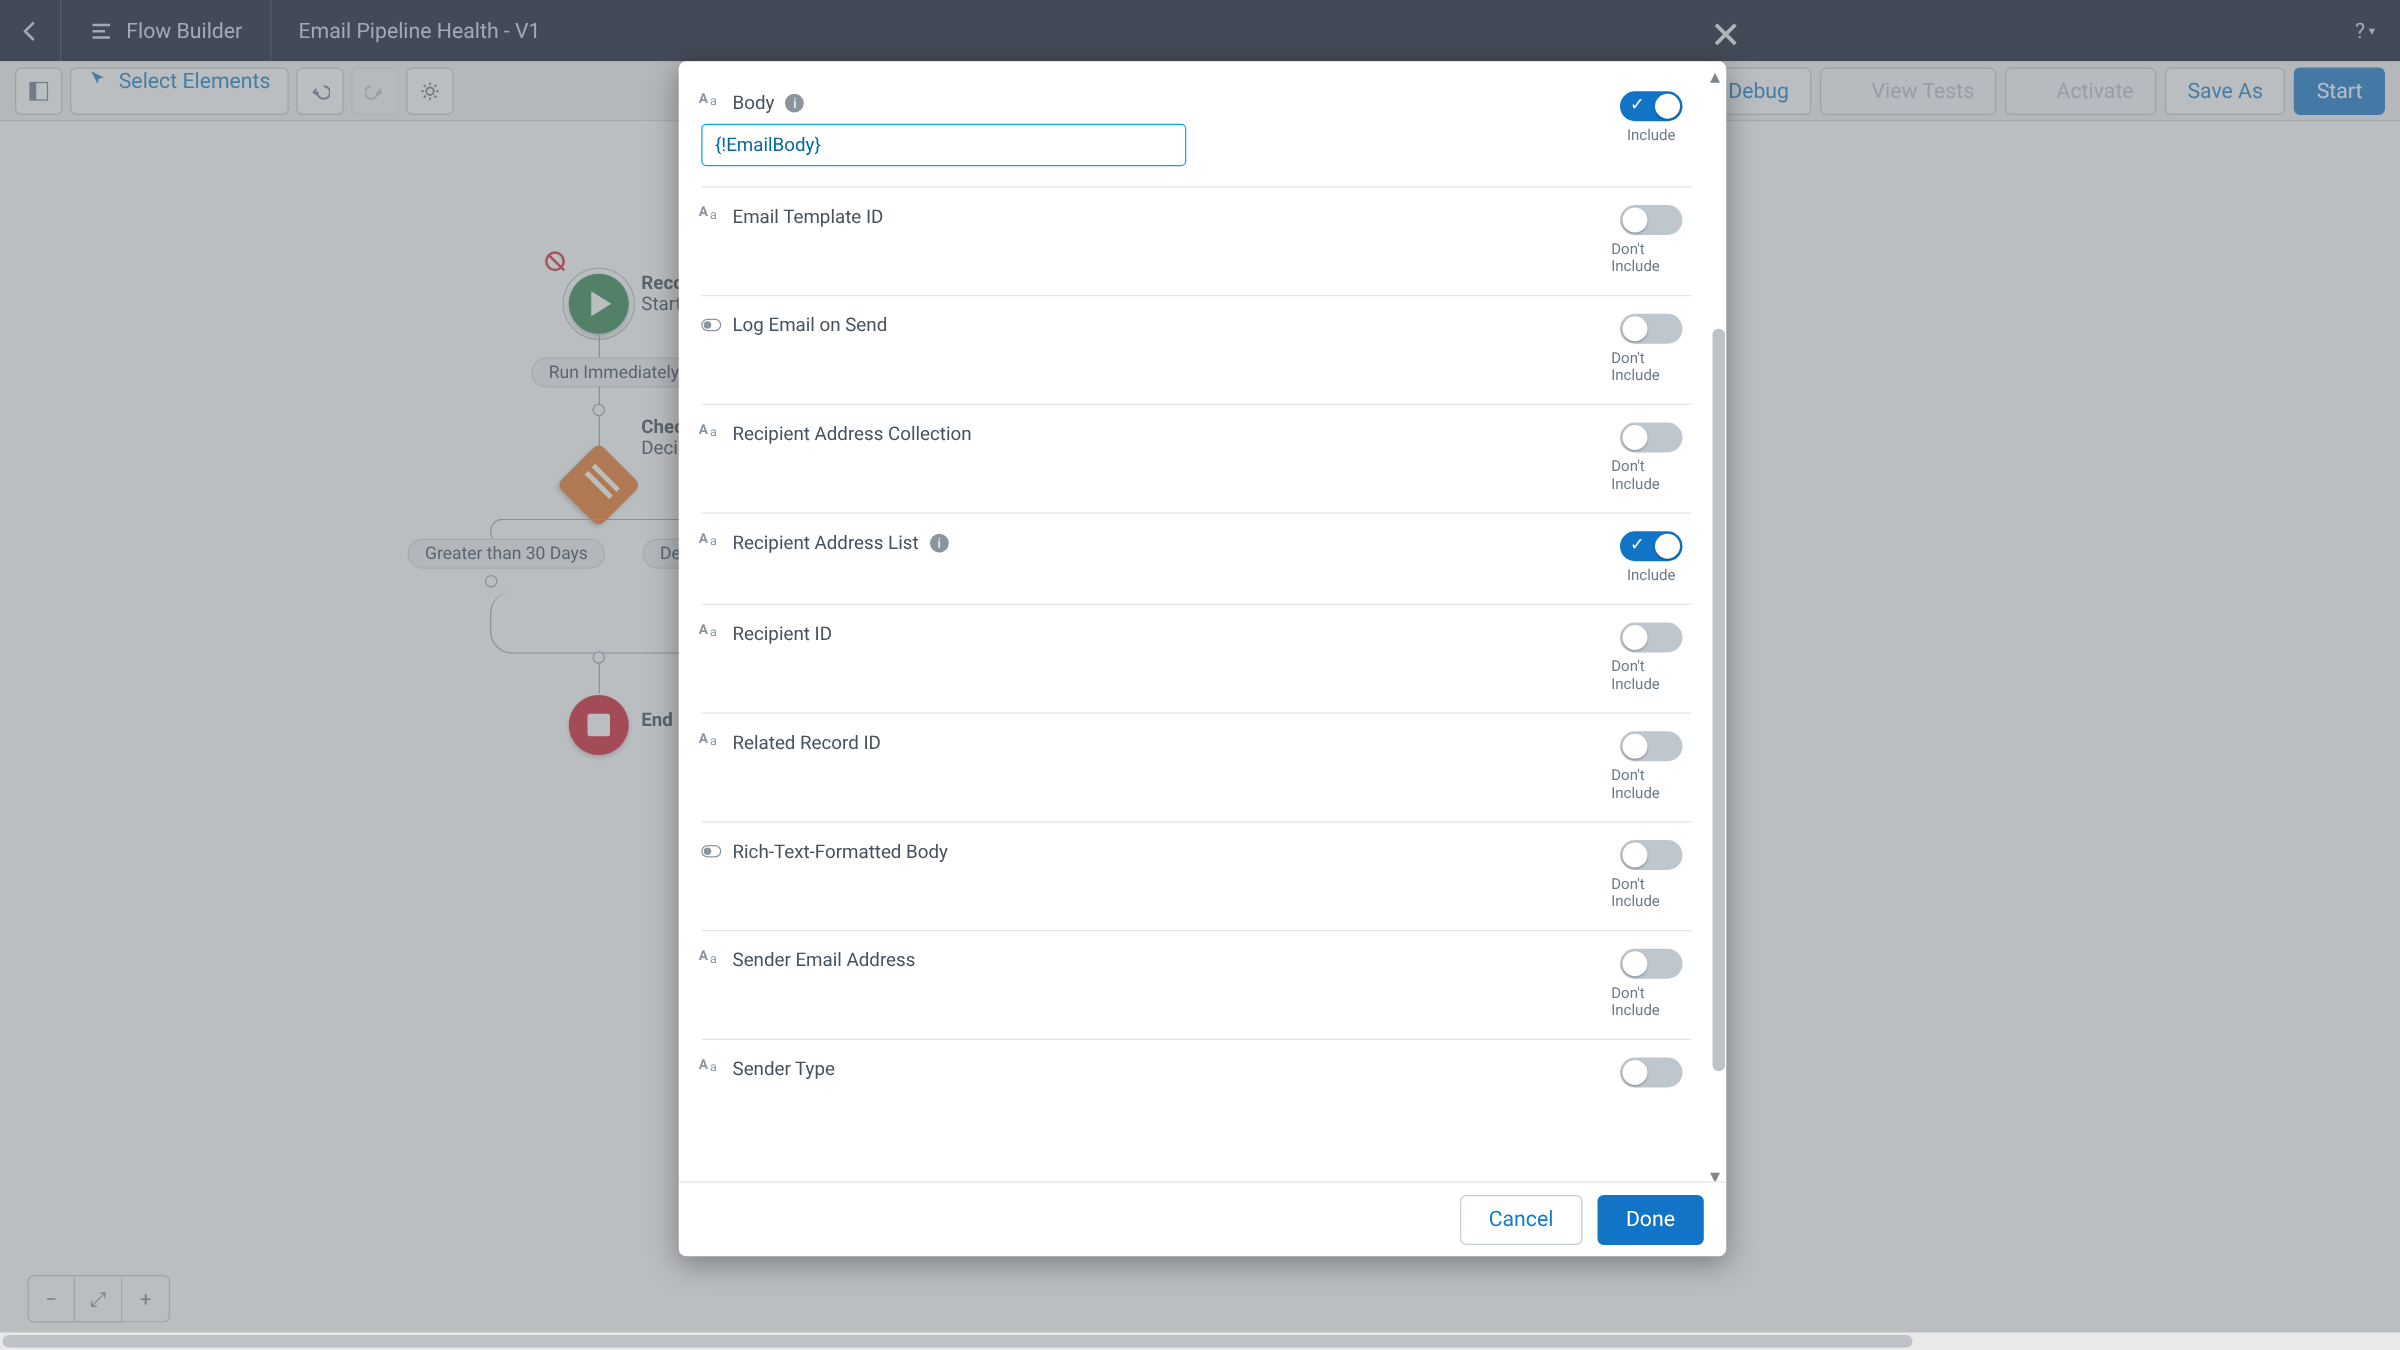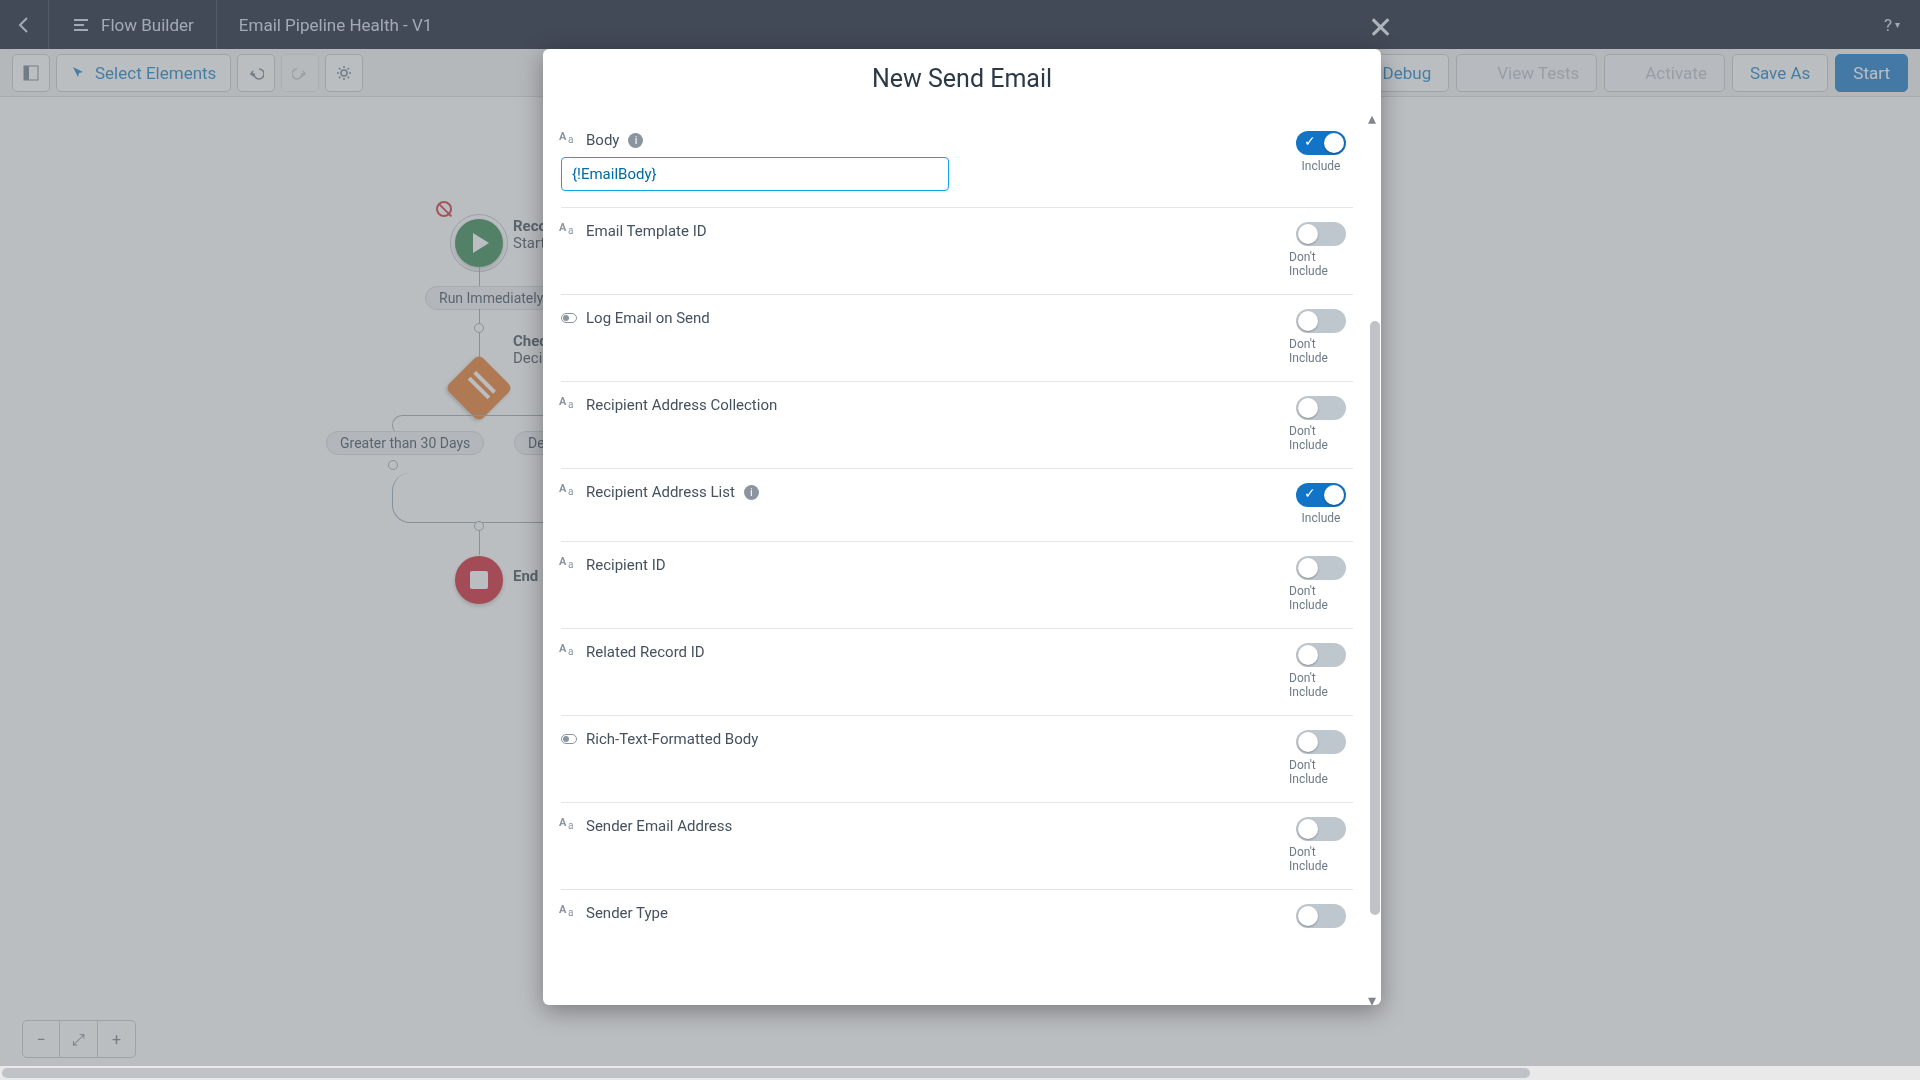--- a/index.html
+++ b/index.html
@@ -9,21 +9,21 @@
   .topbar { position:absolute; left:0; top:0; right:0; height:49px; background:#0f172a; display:flex; align-items:center; color:#cbd6e5; font-size:17px; }
   .back-btn { width:49px; height:49px; display:flex; align-items:center; justify-content:center; border-right:1px solid rgba(255,255,255,.15); cursor:pointer; }
   .fb-label{ display:flex; align-items:center; gap:10px; padding:0 22px; border-right:1px solid rgba(255,255,255,.15); height:49px; }
   .flow-name{ padding:0 22px; color:#cbd6e5; }
   .help{ position:absolute; right:20px; top:0; height:49px; display:flex; align-items:center; color:#cbd6e5; gap:3px; cursor:pointer;}
   .close-x{ position:absolute; left:1368px; top:10px; color:#e8edf4; font-size:30px; cursor:pointer; }
 
   
   .builder-bar{ position:absolute; left:0; top:49px; right:0; height:48px; background:#f3f3f3; border-bottom:1px solid #d9d9d9; display:flex; align-items:center; padding:0 12px;}
   .square-btn{ height:38px; min-width:38px; border:1px solid #c8c8c8; border-radius:5px; background:#fff; display:flex; align-items:center; justify-content:center; margin-right:6px; color:#6d7b88; cursor:pointer; }
-  .select-elements{ padding:0 14px; display:flex; align-items:center; gap:8px; color:#127cc4; font-size:17px;}
+  .select-elements{ padding:0 14px; display:flex; align-items:flex-start; gap:8px; color:#127cc4; font-size:17px;}
   .right-actions{ position:absolute; right:12px; top:5px; display:flex; gap:7px; align-items:center;}
   .pill-btn{ height:38px; padding:0 17px; border:1px solid #c8c8c8; background:#fff; border-radius:5px; font-size:17px; display:flex; align-items:center; cursor:pointer;}
   .pill-btn.blue-text{ color:#127cc4;}
   .pill-btn.disabled{ color:#b7bfc6; background:#f6f7f8;padding-left:40px;}
   .pill-btn.primary{ background:#1274c6; color:#fff; border-color:#1274c6;}
   .warn-ico{ width:20px; height:20px; background:#f0a12a; clip-path:polygon(50% 0,100% 100%,0 100%); margin-right:4px;}
   .ago{ color:#61707d; font-size:17px; margin-right:4px;}
 
   
   .canvas{ position:absolute; left:0; top:97px; right:0; bottom:0; background:#fff; }
@@ -191,21 +191,20 @@
 
   <div class="zoom-ctrl">
     <div class="square-btn">−</div>
     <div class="square-btn">⤢</div>
     <div class="square-btn">+</div>
   </div>
 </div>
 
 <div class="scrim"></div>
 <div class="modal">
-  <div class="modal-title">New Send Email</div>
   <div class="modal-body">
     <div class="rows" id="rows">
         <div class="row">
           <div class="left">
             <div class="lbl-line">
               <span class="type-ico"></span>
               <span>Body</span>
               <span class="info-ico">i</span>
             </div>
             <input type="text" value="{!EmailBody}" style="">
@@ -343,17 +342,21 @@
             </div>
           </div>
         </div>
       </div>
     <div class="modal-scroll">
       <div class="scroll-arrow" style="top:2px;">▴</div>
       <div class="scroll-thumb"></div>
       <div class="scroll-arrow" style="bottom:2px;">▾</div>
     </div>
   </div>
+  <div class="modal-footer">
+    <div class="btn secondary">Cancel</div>
+    <div class="btn primary">Done</div>
+  </div>
 </div>
 
 <div class="hscroll">
     <div class="th"></div>
   </div>
 
 </body></html>

